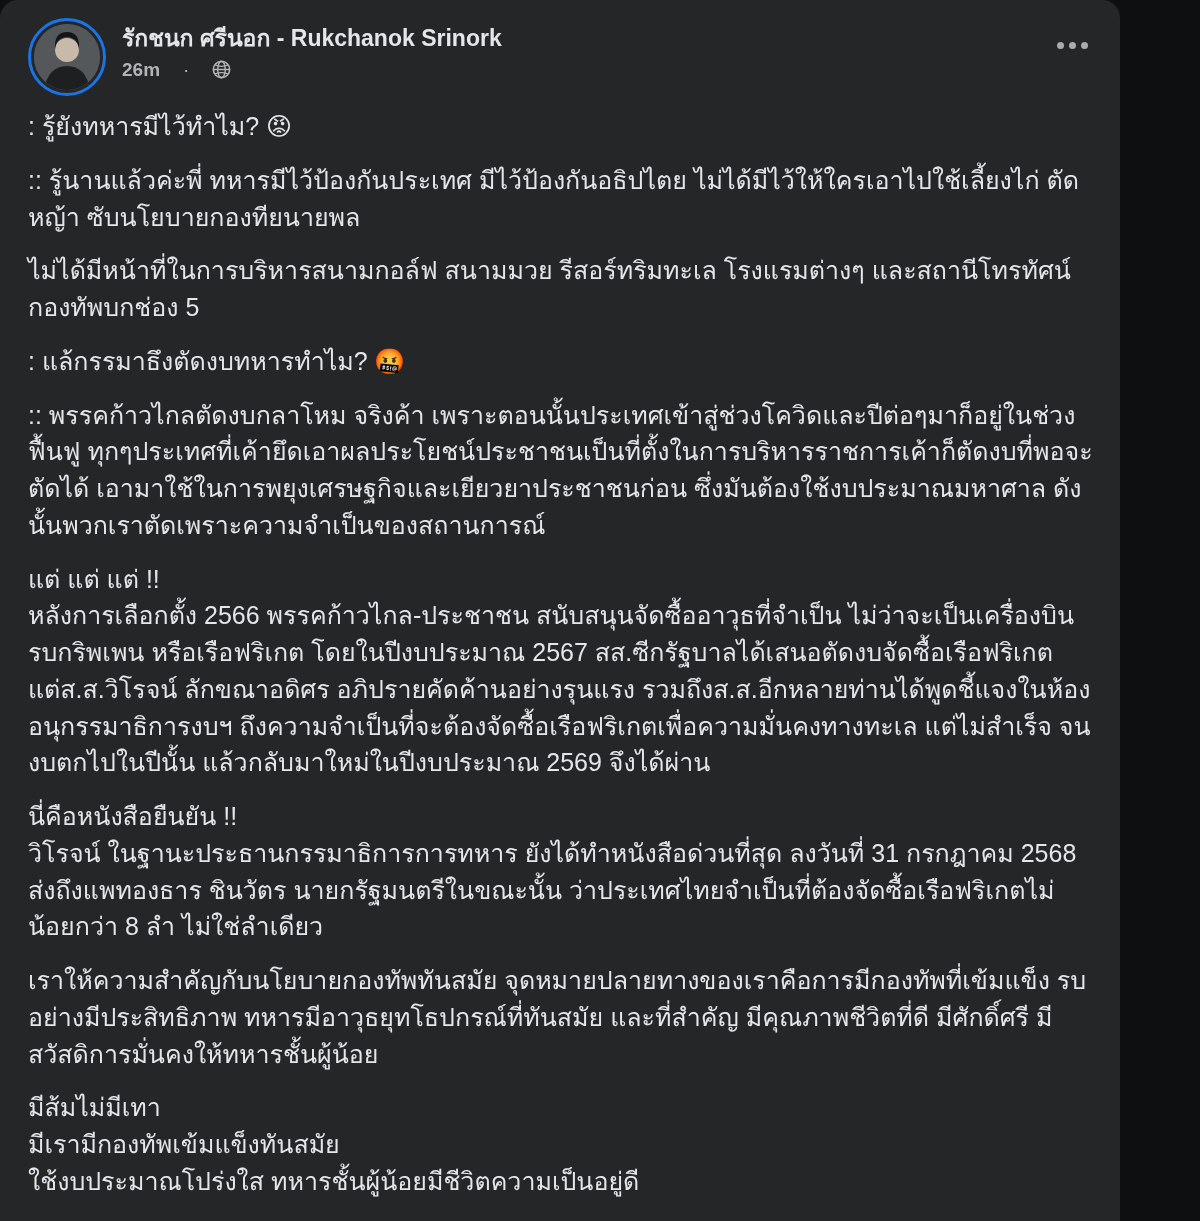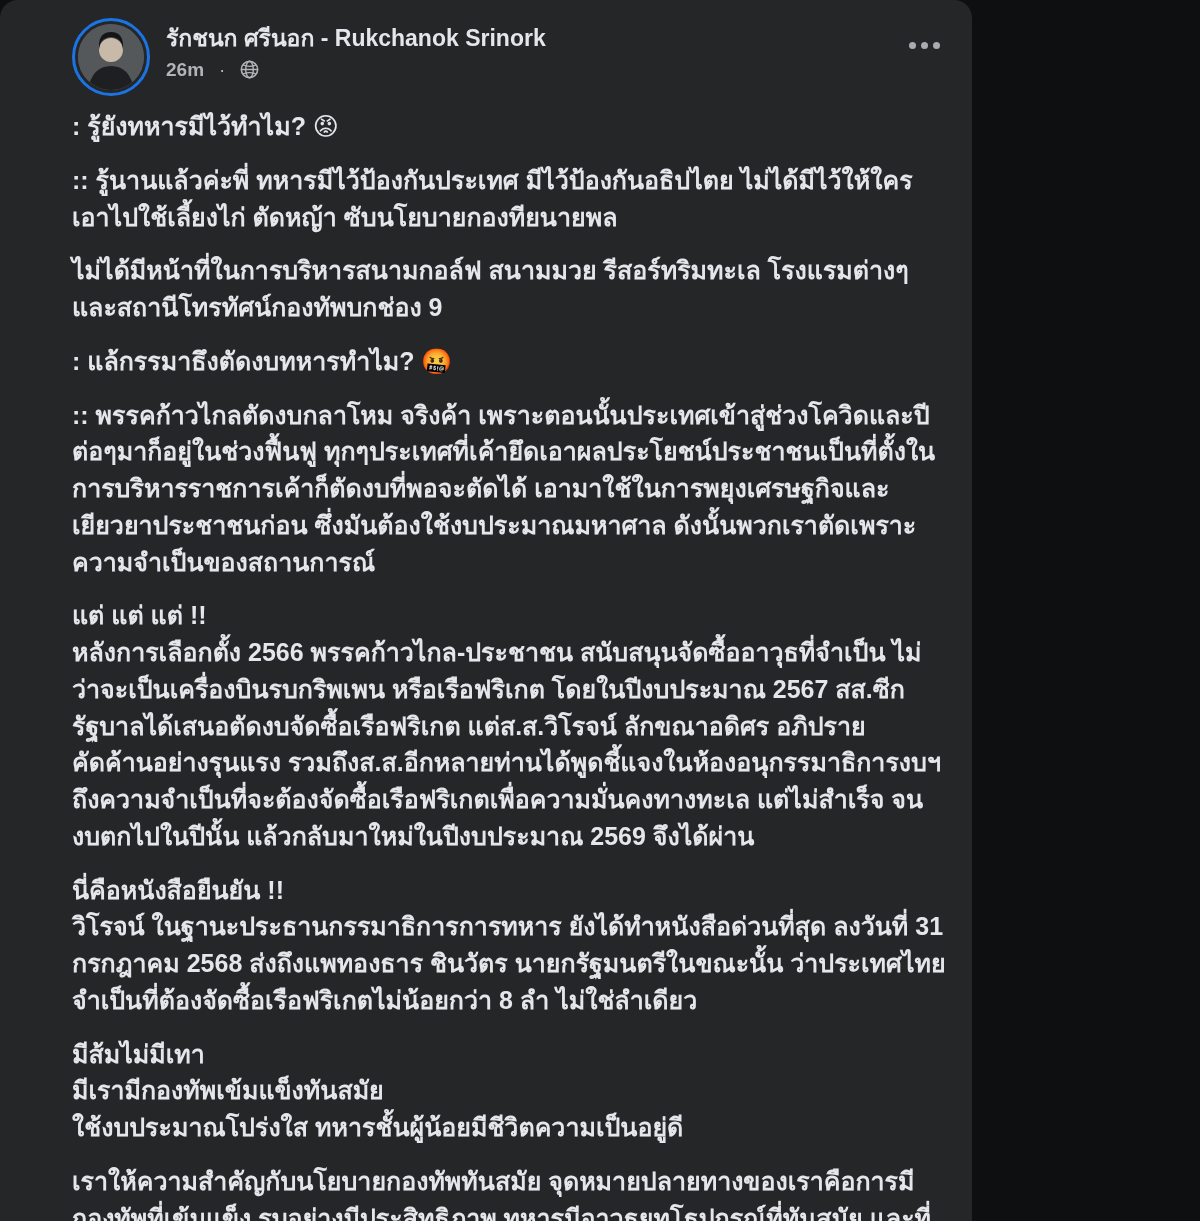--- a/index.html
+++ b/index.html
@@ -11,25 +11,24 @@
   }
   * { box-sizing: border-box; }
   html, body {
     margin: 0; padding: 0;
     width: 1200px; height: 1221px;
     background: var(--page-bg);
     font-family: "Liberation Sans", "DejaVu Sans", sans-serif;
     overflow: hidden;
   }
   .card {
-    width: 972px; height: 1221px;
+    width: 1120px; height: 1221px;
     background: var(--card-bg);
     border-radius: 18px 18px 0 0;
     overflow: hidden;
-    padding-left: 44px;
   }
   .header {
     display: flex;
     align-items: flex-start;
     padding: 18px 24px 4px 28px;
   }
   .avatar-ring {
     width: 78px; height: 78px;
     border-radius: 50%;
     border: 3px solid var(--accent);
@@ -53,21 +52,21 @@
     color: var(--text);
     font-size: 23px;
     font-weight: 700;
     line-height: 1.25;
     cursor: pointer;
   }
   .meta {
     margin-top: 6px;
     display: flex;
     align-items: center;
-    gap: 15px;
+    gap: 23px;
     color: var(--text-secondary);
     font-size: 19px;
     font-weight: 600;
   }
   .meta .sep { font-weight: 400; }
   .globe { display: inline-flex; align-items: center; }
   .more-btn {
     margin-left: auto;
     margin-top: 14px;
     padding: 10px 8px;
@@ -85,21 +84,21 @@
   }
   .body {
     padding: 8px 26px 0 28px;
   }
   .body p {
     margin: 0 0 17px 0;
     color: var(--text);
     font-size: 25px;
     line-height: 1.47;
     white-space: pre-wrap;
-    font-weight: 700;
+    font-weight: 400;
   }
 </style>
 </head>
 <body>
 
 <div class="card">
 
   <div class="header">
 
     <div class="avatar-ring">
@@ -134,28 +133,28 @@
       <i></i>
       <i></i>
       <i></i>
     </div>
 
   </div>
 
   <div class="body">
     <p>: รู้ยังทหารมีไว้ทำไม? 😡</p>
     <p>:: รู้นานแล้วค่ะพี่ ทหารมีไว้ป้องกันประเทศ มีไว้ป้องกันอธิปไตย ไม่ได้มีไว้ให้ใครเอาไปใช้เลี้ยงไก่ ตัดหญ้า ซับนโยบายกองทียนายพล</p>
-    <p>ไม่ได้มีหน้าที่ในการบริหารสนามกอล์ฟ สนามมวย รีสอร์ทริมทะเล โรงแรมต่างๆ และสถานีโทรทัศน์กองทัพบกช่อง 9</p>
+    <p>ไม่ได้มีหน้าที่ในการบริหารสนามกอล์ฟ สนามมวย รีสอร์ทริมทะเล โรงแรมต่างๆ และสถานีโทรทัศน์กองทัพบกช่อง 5</p>
     <p>: แล้กรรมาธึงตัดงบทหารทำไม? 🤬</p>
     <p>:: พรรคก้าวไกลตัดงบกลาโหม จริงค้า เพราะตอนนั้นประเทศเข้าสู่ช่วงโควิดและปีต่อๆมาก็อยู่ในช่วงฟื้นฟู ทุกๆประเทศที่เค้ายึดเอาผลประโยชน์ประชาชนเป็นที่ตั้งในการบริหารราชการเค้าก็ตัดงบที่พอจะตัดได้ เอามาใช้ในการพยุงเศรษฐกิจและเยียวยาประชาชนก่อน ซึ่งมันต้องใช้งบประมาณมหาศาล ดังนั้นพวกเราตัดเพราะความจำเป็นของสถานการณ์</p>
     <p>แต่ แต่ แต่ !!
 หลังการเลือกตั้ง 2566 พรรคก้าวไกล-ประชาชน สนับสนุนจัดซื้ออาวุธที่จำเป็น ไม่ว่าจะเป็นเครื่องบินรบกริพเพน หรือเรือฟริเกต โดยในปีงบประมาณ 2567 สส.ซีกรัฐบาลได้เสนอตัดงบจัดซื้อเรือฟริเกต แต่ส.ส.วิโรจน์ ลักขณาอดิศร อภิปรายคัดค้านอย่างรุนแรง รวมถึงส.ส.อีกหลายท่านได้พูดชี้แจงในห้องอนุกรรมาธิการงบฯ ถึงความจำเป็นที่จะต้องจัดซื้อเรือฟริเกตเพื่อความมั่นคงทางทะเล แต่ไม่สำเร็จ จนงบตกไปในปีนั้น แล้วกลับมาใหม่ในปีงบประมาณ 2569 จึงได้ผ่าน</p>
     <p>นี่คือหนังสือยืนยัน !!
 วิโรจน์ ในฐานะประธานกรรมาธิการการทหาร ยังได้ทำหนังสือด่วนที่สุด ลงวันที่ 31 กรกฎาคม 2568 ส่งถึงแพทองธาร ชินวัตร นายกรัฐมนตรีในขณะนั้น ว่าประเทศไทยจำเป็นที่ต้องจัดซื้อเรือฟริเกตไม่น้อยกว่า 8 ลำ ไม่ใช่ลำเดียว</p>
+    <p>เราให้ความสำคัญกับนโยบายกองทัพทันสมัย จุดหมายปลายทางของเราคือการมีกองทัพที่เข้มแข็ง รบอย่างมีประสิทธิภาพ ทหารมีอาวุธยุทโธปกรณ์ที่ทันสมัย และที่สำคัญ มีคุณภาพชีวิตที่ดี มีศักดิ์ศรี มีสวัสดิการมั่นคงให้ทหารชั้นผู้น้อย</p>
     <p>มีส้มไม่มีเทา
 มีเรามีกองทัพเข้มแข็งทันสมัย
 ใช้งบประมาณโปร่งใส ทหารชั้นผู้น้อยมีชีวิตความเป็นอยู่ดี</p>
-    <p>เราให้ความสำคัญกับนโยบายกองทัพทันสมัย จุดหมายปลายทางของเราคือการมีกองทัพที่เข้มแข็ง รบอย่างมีประสิทธิภาพ ทหารมีอาวุธยุทโธปกรณ์ที่ทันสมัย และที่สำคัญ มีคุณภาพชีวิตที่ดี มีศักดิ์ศรี มีสวัสดิการมั่นคงให้ทหารชั้นผู้น้อย</p>
     <p>บ้านใครยังท่อง ทหารมีไว้ทำไมอยู่ ฝากค่อยๆอธิบาย
 ฉันรู้ ฉันเข้าใจ มันเป็น Mission impossible 😆</p>
   </div>
 
 </div>
 
 </body></html>

